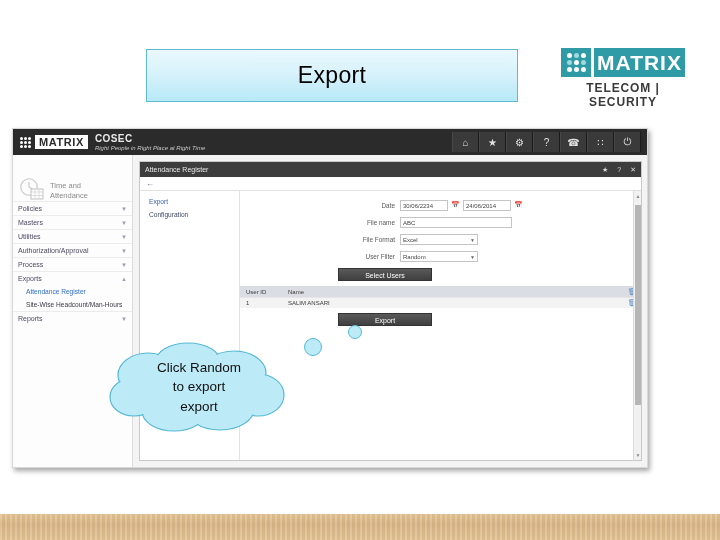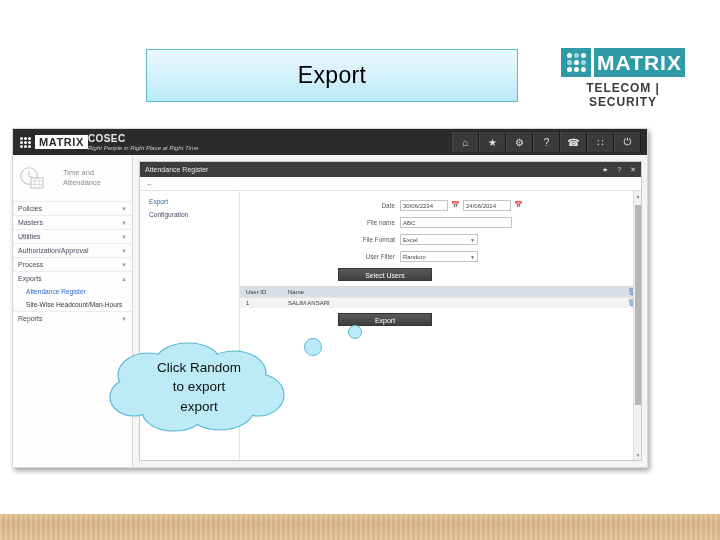--- a/index.html
+++ b/index.html
@@ -57,35 +57,35 @@
   .app-topbar {
     height:26px; background:#2b2b2b; display:flex; align-items:center;
     padding-left:7px; color:#fff;
   }
   .tb-dots { display:grid; grid-template-columns:repeat(3,3px); grid-template-rows:repeat(3,3px); gap:1px; margin-right:4px; }
   .tb-dots i { width:3px; height:3px; background:#fff; border-radius:50%; display:block; }
   .tb-matrix {
     background:#fff; color:#2b2b2b; font-size:11px; font-weight:bold;
     letter-spacing:.6px; padding:1px 4px;
   }
-  .tb-prod { line-height:1; }
+  .tb-prod { margin-left:7px; line-height:1; }
   .tb-prod .pname { font-size:10px; font-weight:bold; letter-spacing:.4px; color:#e9e9e9; }
   .tb-prod .ptag { font-size:6px; font-style:italic; color:#c9c9c9; margin-top:1px; }
   .tb-icons { margin-left:auto; display:flex; height:20px; margin-right:6px; }
   .tb-icons .ic {
     width:27px; border-left:1px solid #474747; border-right:1px solid #1b1b1b;
     display:flex; align-items:center; justify-content:center;
     font-size:10px; color:#e2e2e2; background:#3a3a3a;
   }
 
   .app-body { display:flex; height:314px; }
 
   
   .lnav { width:120px; background:#fdfdfd; border-right:1px solid #dcdcdc; }
-  .lnav-head { height:46px; display:flex; align-items:center; padding:0 6px; gap:18px; }
+  .lnav-head { height:46px; display:flex; align-items:flex-end; padding:0 6px; gap:5px; }
   .lnav-head .modicon { width:26px; height:24px; flex:none; opacity:.55; }
   .lnav-head .modtext { font-size:7.5px; color:#8a8a8a; line-height:1.35; }
   .lnav-item {
     height:14px; border-top:1px solid #ececec; display:flex; align-items:center;
     padding:0 5px; font-size:7px; color:#4a4a62;
   }
   .lnav-item .caret { margin-left:auto; font-size:6px; color:#9aa0b5; }
   .lnav-sub {
     height:13px; display:flex; align-items:center; padding-left:13px;
     font-size:6.6px; color:#3a3a46;

